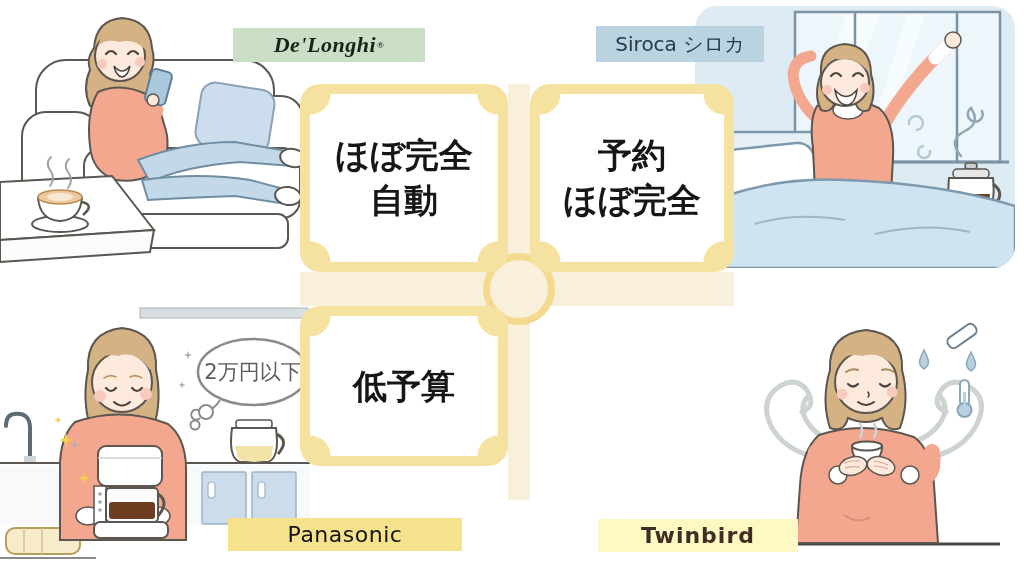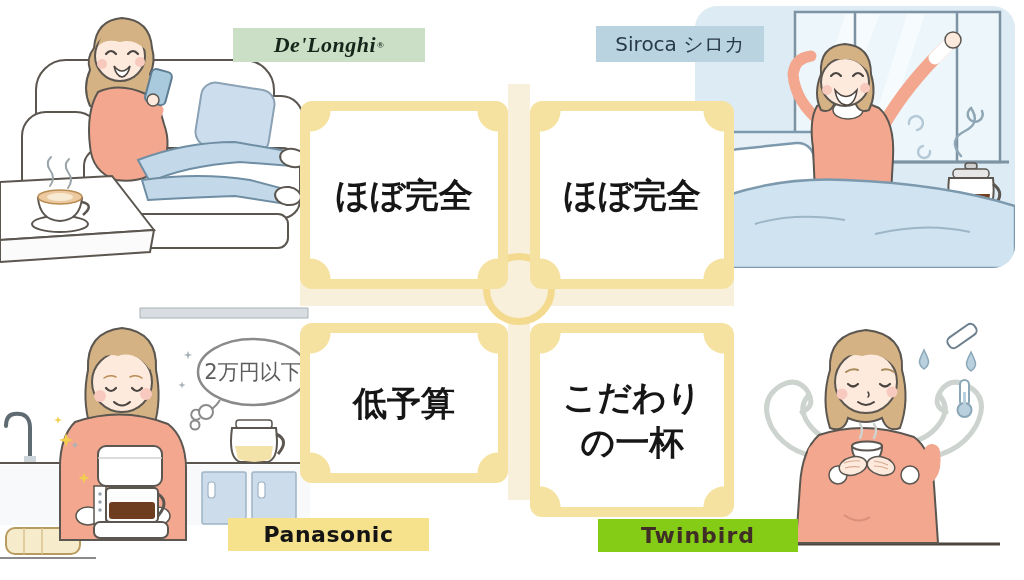--- a/index.html
+++ b/index.html
@@ -7,31 +7,31 @@
          font-family:"DejaVu Sans","Liberation Sans",sans-serif;}
   .scene{position:absolute;}
   .chip{position:absolute;display:flex;align-items:center;justify-content:center;
         box-sizing:border-box;z-index:30;}
   .chip-delonghi{left:233px;top:28px;width:192px;height:34px;background:#cbdec6;
         color:#16251a;font-family:"Liberation Serif","DejaVu Serif",serif;
         font-weight:bold;font-style:italic;font-size:22px;letter-spacing:.5px;}
   .chip-delonghi .tm{font-size:9px;vertical-align:super;font-style:normal;margin-left:1px;}
   .chip-siroca{left:596px;top:26px;width:168px;height:36px;background:#b9d3e1;
         color:#263946;font-size:20px;}
-  .chip-panasonic{left:228px;top:518px;width:201px;height:33px;background:#f6e28c;
-        color:#141414;font-weight:bold;font-size:22px;letter-spacing:.5px;}
-  .chip-twinbird{left:598px;top:519px;width:200px;height:33px;background:#84cc16;
+  .chip-panasonic{left:228px;top:518px;width:234px;height:33px;background:#f6e28c;
+        color:#141414;font-weight:normal;font-size:22px;letter-spacing:.5px;}
+  .chip-twinbird{left:598px;top:519px;width:200px;height:33px;background:#fef9c3;
         color:#3f2d26;font-weight:600;font-size:22px;letter-spacing:1px;}
   .band{position:absolute;background:#f8f0da;z-index:10;}
   .band-h{left:300px;top:272px;width:434px;height:34px;}
   .band-v{left:508px;top:84px;width:22px;height:416px;}
   .hub{position:absolute;left:483px;top:253px;width:72px;height:72px;border-radius:50%;
        background:#f8f0da;border:7px solid #f3da8e;box-sizing:border-box;z-index:11;}
-  .feature-box{position:absolute;background:#f6e2a0;border-radius:12px;padding:10px;
-       box-sizing:border-box;z-index:20;margin-top:17px;}
+  .feature-box{position:absolute;background:#f6e2a0;border-radius:20px;padding:10px;
+       box-sizing:border-box;z-index:20;}
   .fb1{left:300px;top:84px;width:208px;height:188px;}
   .fb2{left:530px;top:84px;width:204px;height:188px;}
   .fb3{left:300px;top:306px;width:208px;height:160px;}
   .fb4{left:530px;top:306px;width:204px;height:194px;}
   .feature-inner{width:100%;height:100%;background-color:#ffffff;
      background-image:
        radial-gradient(circle at 0 0,#f6e2a0 0 20px,rgba(0,0,0,0) 21px),
        radial-gradient(circle at 100% 0,#f6e2a0 0 20px,rgba(0,0,0,0) 21px),
        radial-gradient(circle at 0 100%,#f6e2a0 0 20px,rgba(0,0,0,0) 21px),
        radial-gradient(circle at 100% 100%,#f6e2a0 0 20px,rgba(0,0,0,0) 21px);
@@ -262,39 +262,35 @@
     </svg>
   </div>
 
   <div class="band band-h"></div>
   <div class="band band-v"></div>
   <div class="hub"></div>
 
   <div class="feature-box fb1">
     <div class="feature-inner">
       <div>ほぼ完全</div>
+      <div>自動</div>
     </div>
   </div>
   <div class="feature-box fb2">
     <div class="feature-inner">
+      <div>予約</div>
       <div>ほぼ完全</div>
     </div>
   </div>
   <div class="feature-box fb3">
     <div class="feature-inner">
       <div>低予算</div>
       <div></div>
     </div>
   </div>
-  <div class="feature-box fb4">
-    <div class="feature-inner">
-      <div>こだわり</div>
-      <div>の一杯</div>
-    </div>
-  </div>
 
   <div class="bubble-text">2万円以下</div>
 
   <div class="chip chip-siroca">
     <span>Siroca シロカ</span>
   </div>
   <div class="chip chip-delonghi">
     <span>De'Longhi</span>
       <span class="tm">®</span>
   </div>

